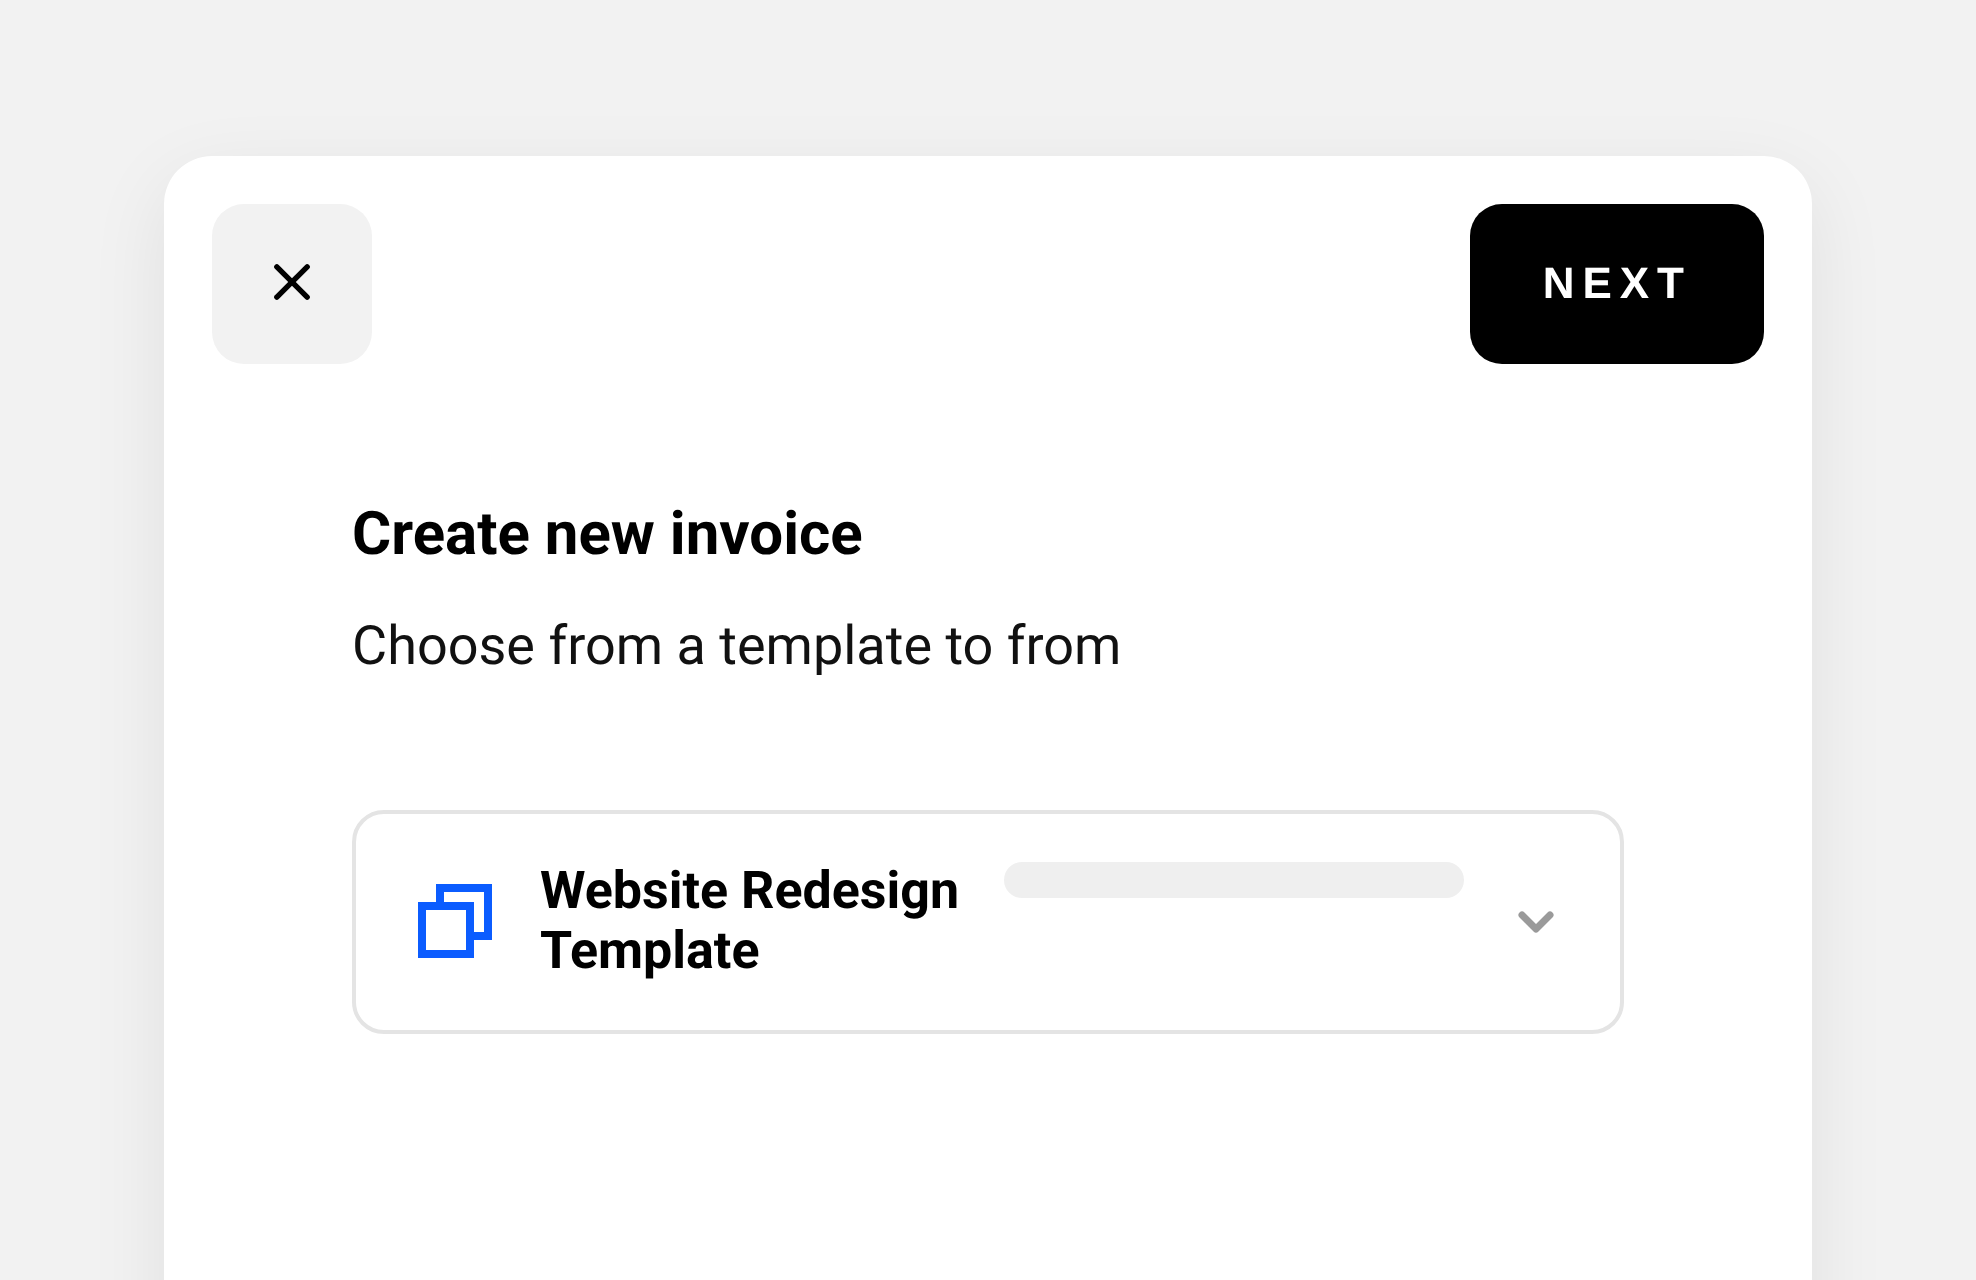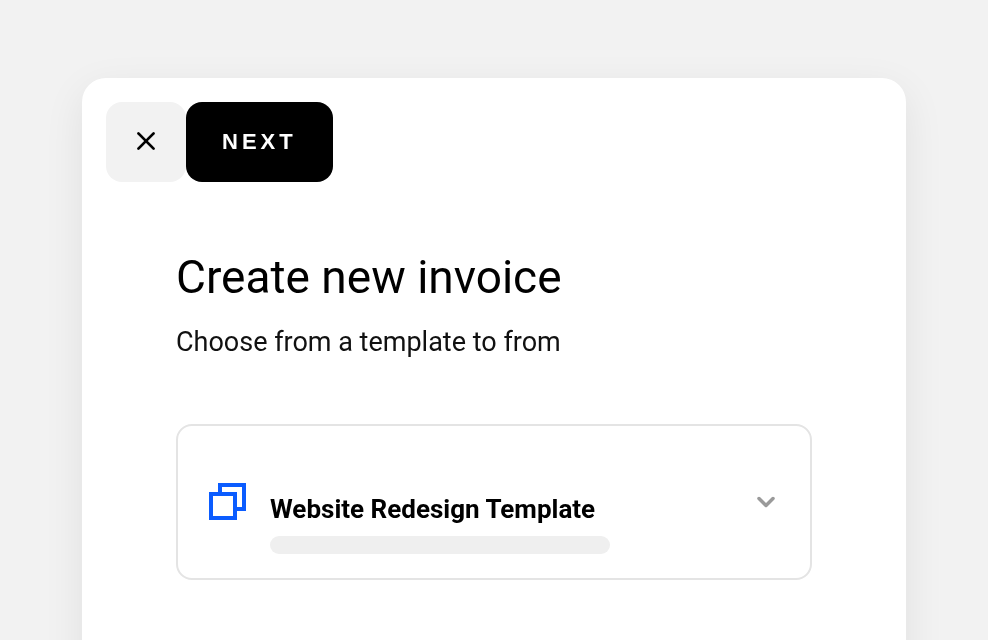--- a/index.html
+++ b/index.html
@@ -22,21 +22,21 @@
       top: 78px;
       right: 82px;
       background: #ffffff;
       border-radius: 24px;
       box-shadow: 0 12px 40px rgba(0,0,0,0.08);
       padding: 24px;
       height: 700px;
     }
     .topbar {
       display: flex;
-      justify-content: flex-start;
+      justify-content: space-between;
       align-items: flex-start;
     }
     .close-btn {
       width: 80px;
       height: 80px;
       background: #f2f2f2;
       border: none;
       border-radius: 16px;
       display: flex;
       align-items: center;
@@ -56,22 +56,22 @@
       padding: 0 36px;
       font-size: 22px;
       font-weight: 700;
       letter-spacing: 4px;
       cursor: pointer;
     }
     .content {
       padding: 68px 70px 0 70px;
     }
     .title {
-      font-size: 46px;
-      font-weight: 400;
+      font-size: 30px;
+      font-weight: 700;
       color: #000000;
       margin-bottom: 22px;
     }
     .subtitle {
       font-size: 27px;
       color: #111111;
       margin-bottom: 66px;
       font-weight: 400;
     }
     .dropdown {
@@ -88,23 +88,22 @@
       flex-shrink: 0;
     }
     .dropdown-icon svg {
       width: 40px;
       height: 40px;
       display: block;
     }
     .dropdown-main {
       flex: 1;
       display: flex;
-      flex-direction: column;
+      flex-direction: row;
       gap: 12px;
-      margin-top: 44px;
     }
     .template-name {
       font-size: 26px;
       font-weight: 700;
       color: #000000;
     }
     .skeleton {
       width: 340px;
       height: 18px;
       background: #efefef;

